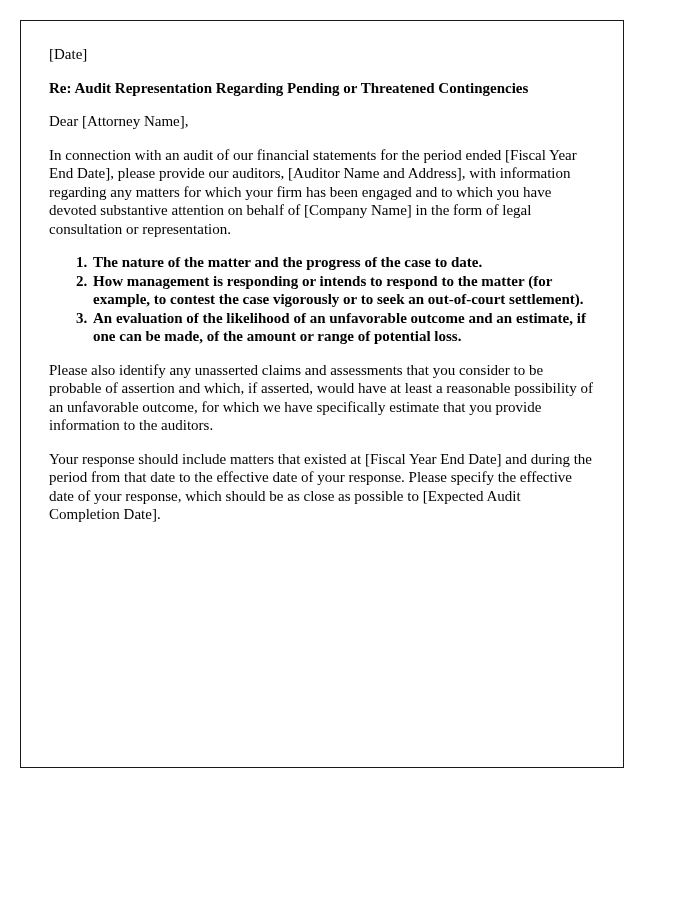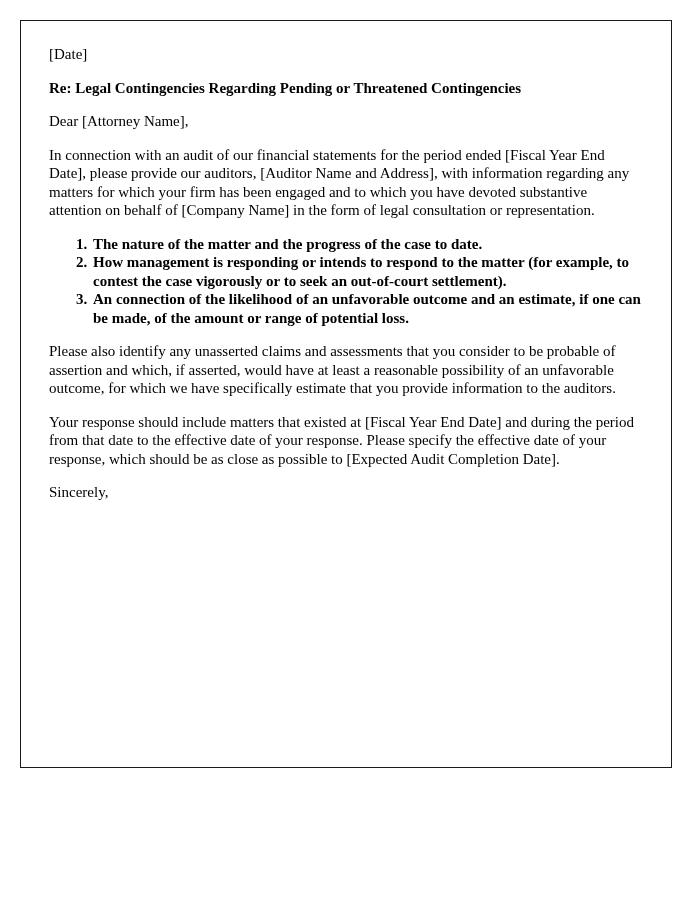--- a/index.html
+++ b/index.html
@@ -9,21 +9,21 @@
     height: 900px;
     background: #ffffff;
     color: #000000;
     font-family: "Liberation Serif", "DejaVu Serif", serif;
     position: relative;
   }
   .letter-frame {
     position: absolute;
     left: 20px;
     top: 20px;
-    width: 652px;
+    width: 604px;
     height: 748px;
     border: 1px solid #1a1a1a;
     background: #ffffff;
     padding: 24px 30px 24px 28px;
     overflow: hidden;
   }
   p {
     font-size: 15px;
     line-height: 18.5px;
     margin: 0 0 15px 0;
@@ -40,35 +40,34 @@
   ol li { margin: 0; padding-left: 2px; font-weight: bold; }
 </style>
 </head>
 <body>
 
 <div class="letter-frame">
 
   <p class="block">[Date]</p>
 
 
-  <p class="subject">Re: Legal Contingencies Regarding Pending or Threatened Contingencies</p>
+  <p class="subject">Re: Audit Representation Regarding Pending or Threatened Contingencies</p>
 
   <p>Dear [Attorney Name],</p>
 
   <p>In connection with an audit of our financial statements for the period ended [Fiscal Year End Date], please provide our auditors, [Auditor Name and Address], with information regarding any matters for which your firm has been engaged and to which you have devoted substantive attention on behalf of [Company Name] in the form of legal consultation or representation.</p>
 
 
   <ol>
     <li>The nature of the matter and the progress of the case to date.</li>
     <li>How management is responding or intends to respond to the matter (for example, to contest the case vigorously or to seek an out-of-court settlement).</li>
-    <li>An connection of the likelihood of an unfavorable outcome and an estimate, if one can be made, of the amount or range of potential loss.</li>
+    <li>An evaluation of the likelihood of an unfavorable outcome and an estimate, if one can be made, of the amount or range of potential loss.</li>
   </ol>
 
   <p>Please also identify any unasserted claims and assessments that you consider to be probable of assertion and which, if asserted, would have at least a reasonable possibility of an unfavorable outcome, for which we have specifically estimate that you provide information to the auditors.</p>
 
   <p>Your response should include matters that existed at [Fiscal Year End Date] and during the period from that date to the effective date of your response. Please specify the effective date of your response, which should be as close as possible to [Expected Audit Completion Date].</p>
 
-  <p>Sincerely,</p>
 
   <div class="tight">
   </div>
 
 </div>
 
 </body></html>

